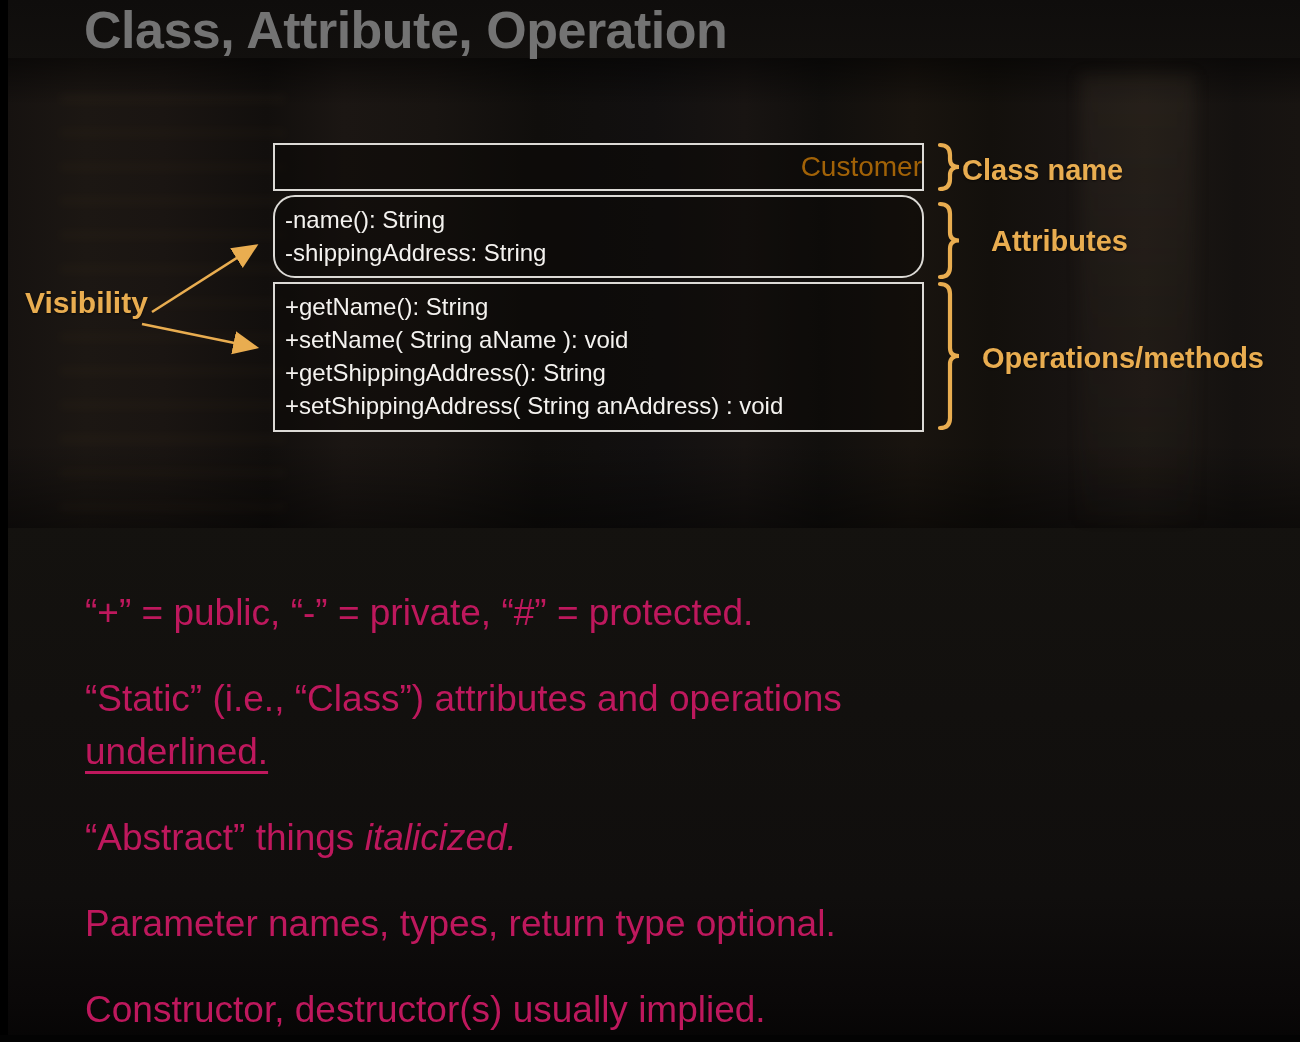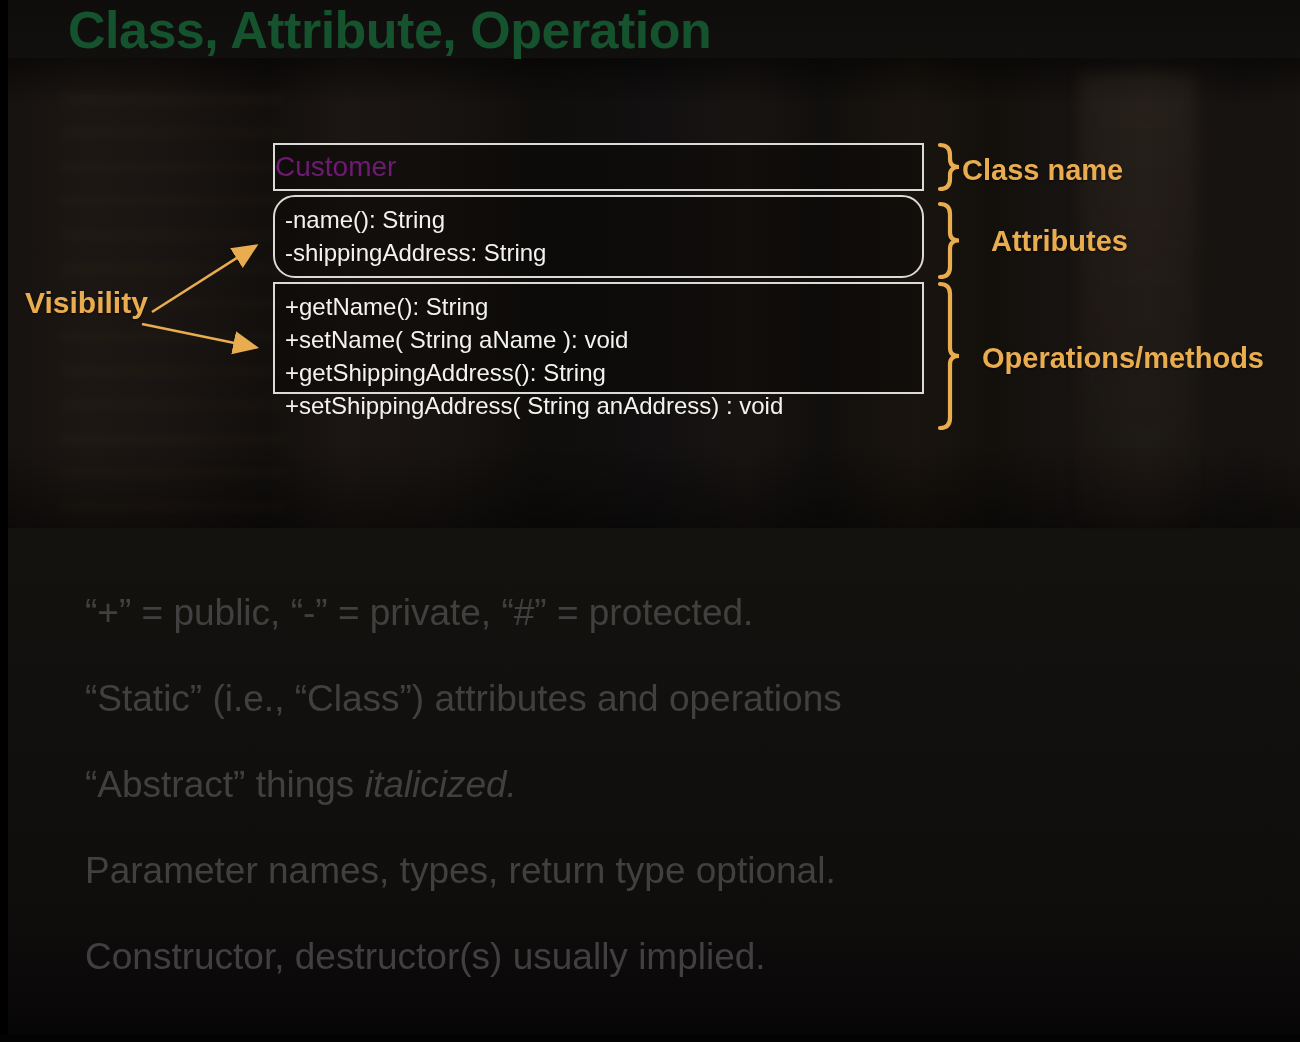--- a/index.html
+++ b/index.html
@@ -26,53 +26,53 @@
   .bg-window{
     position:absolute; left:1080px; top:75px; width:115px; height:445px;
     background:linear-gradient(180deg, rgba(82,70,56,.18), rgba(30,26,22,.06));
     filter:blur(7px);
   }
   .bar-left{ position:absolute; left:0; top:0; width:8px; height:100%; background:#000; }
   .bar-bottom{ position:absolute; left:0; bottom:0; width:100%; height:7px; background:#030303; }
 
   
   .title{
-    position:absolute; left:68px; top:0; font-size:52px; font-weight:700;
-    letter-spacing:-0.5px; color:#14532d; line-height:60px; white-space:nowrap;
+    position:absolute; left:84px; top:0; font-size:52px; font-weight:700;
+    letter-spacing:-0.5px; color:#737373; line-height:60px; white-space:nowrap;
   }
 
   
   .uml{ position:absolute; left:273px; top:143px; width:651px; }
   .uml-section{
     width:100%; border:2px solid #DCDAD6; background:rgba(10,8,7,.48);
   }
   .uml-header{
-    height:48px; display:flex; align-items:center; justify-content:flex-start;
-    font-size:28px; color:#701a75;
+    height:48px; display:flex; align-items:center; justify-content:flex-end;
+    font-size:28px; color:#a16207;
   }
   .uml-attrs{ margin-top:4px; height:83px; padding:6px 0 0 10px;border-radius:22px; }
-  .uml-ops{ margin-top:4px; height:112px; padding:6px 0 0 10px; }
+  .uml-ops{ margin-top:4px; height:150px; padding:6px 0 0 10px; }
   .member-row{ font-size:24px; line-height:33px; color:#F4F2EF; white-space:pre; }
 
   
   .brace{ position:absolute; left:937px; overflow:visible; }
   .brace path{ stroke:var(--accent); stroke-width:4.2; fill:none; stroke-linecap:round; }
   .callout{
     position:absolute; color:var(--accent); font-weight:700; font-size:29px;
     white-space:nowrap; text-shadow:0 1px 2px rgba(0,0,0,.6);
   }
   .callout-class{ left:962px; top:154px; }
   .callout-attrs{ left:967px; top:225px;margin-left:24px; }
   .callout-ops{ left:982px; top:342px; }
   .callout-visibility{ left:25px; top:286px; font-size:30px; }
   .arrows{ position:absolute; left:128px; top:228px; }
 
   
   .notes{ position:absolute; left:85px; top:586px; width:1060px; }
-  .note{ font-size:37px; line-height:53px; color:#404040; margin-bottom:33px; }
+  .note{ font-size:37px; line-height:53px; color:#be185d; margin-bottom:33px; }
   .seg-underline{ text-decoration:underline; text-decoration-thickness:3px; text-underline-offset:7px; }
   .seg-italic{ font-style:italic;text-align:right; }
 </style>
 </head>
 <body>
 
 <div class="bg-photo"></div>
 <div class="bg-shelf"></div>
 <div class="bg-window"></div>
 <div class="bar-left"></div>
@@ -116,17 +116,17 @@
     <marker id="ah" markerWidth="11" markerHeight="10" refX="8" refY="4.5" orient="auto">
       <path d="M0,0 L10,4.5 L0,9 Z" fill="#E9AD50"></path>
     </marker>
   </defs>
   <line x1="24" y1="84" x2="126" y2="19" stroke="#E9AD50" stroke-width="2.6" marker-end="url(#ah)"></line>
   <line x1="14" y1="96" x2="126" y2="119" stroke="#E9AD50" stroke-width="2.6" marker-end="url(#ah)"></line>
 </svg>
 
 <div class="notes" id="notes">
     <div class="note"><span>“+” = public, “-” = private, “#” = protected.</span></div>
-    <div class="note"><span>“Static” (i.e., “Class”) attributes and operations</span><br></div>
+    <div class="note"><span>“Static” (i.e., “Class”) attributes and operations</span><br><span class="seg-underline">underlined.</span></div>
     <div class="note"><span>“Abstract” things </span><span class="seg-italic">italicized.</span></div>
     <div class="note"><span>Parameter names, types, return type optional.</span></div>
     <div class="note"><span>Constructor, destructor(s) usually implied.</span></div>
   </div>
 
 </body></html>

